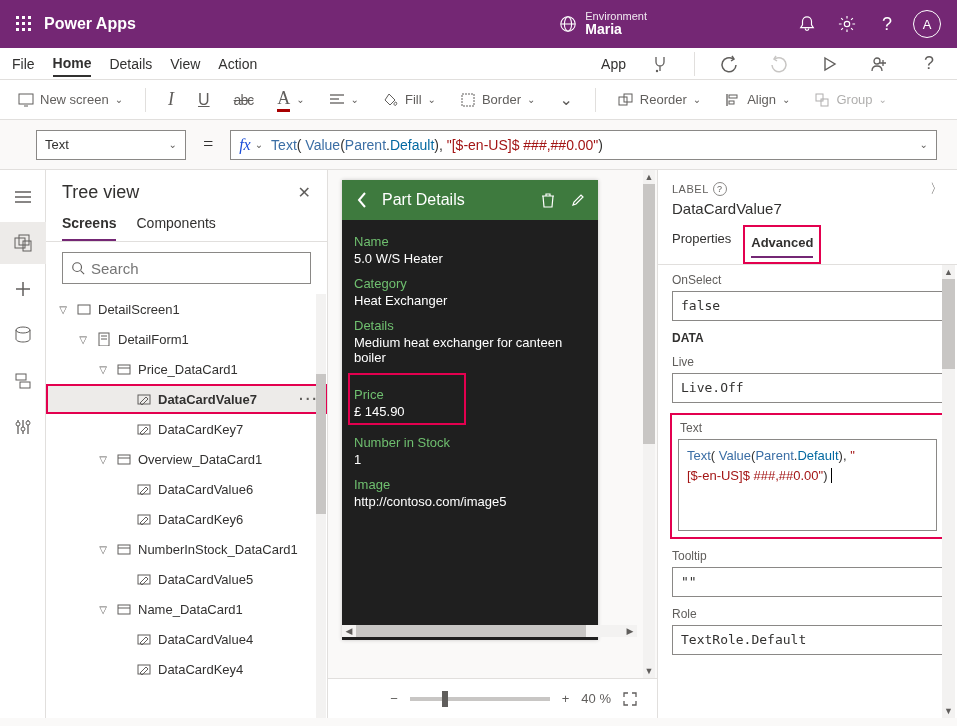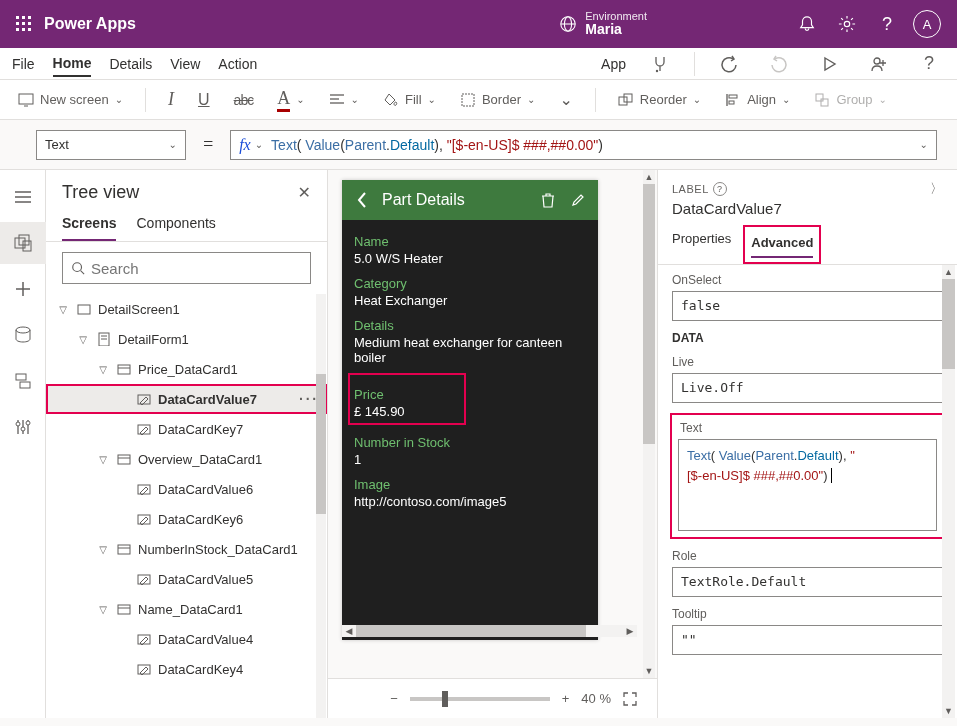--- a/index.html
+++ b/index.html
@@ -602,26 +602,26 @@
         <div class="prop-label">Live</div>
         <div class="prop-input">Live.Off</div>
       </div>
       <div class="text-box">
         <div class="prop-label">Text</div>
         <div class="prop-input" style="line-height:1.5;">
           <span class="tok-fn">Text</span><span class="tok-punc">( </span><span class="tok-fn">Value</span><span class="tok-punc">(</span><span class="tok-kw">Parent</span><span class="tok-punc">.</span><span class="tok-prop">Default</span><span class="tok-punc">)</span><span class="tok-punc">, </span><span class="tok-str">"</span><br><span class="tok-str">[$-en-US]$ ###,##0.00"</span><span class="tok-punc">)</span><span style="border-right:1px solid #000;">&nbsp;</span>
         </div>
       </div>
       <div class="prop-row">
+        <div class="prop-label">Tooltip</div>
+        <div class="prop-input">""</div>
+      </div>
+      <div class="prop-row">
         <div class="prop-label">Role</div>
         <div class="prop-input">TextRole.Default</div>
-      </div>
-      <div class="prop-row">
-        <div class="prop-label">Tooltip</div>
-        <div class="prop-input">""</div>
       </div>
       <div class="props-vscroll">
         <div class="pvtbtn" style="top:0;">▲</div>
         <div class="pvtrack"></div>
         <div class="pvthumb" style="top:14px;height:90px;"></div>
         <div class="pvtbtn" style="bottom:0;">▼</div>
       </div>
     </div>
   </div>
 

